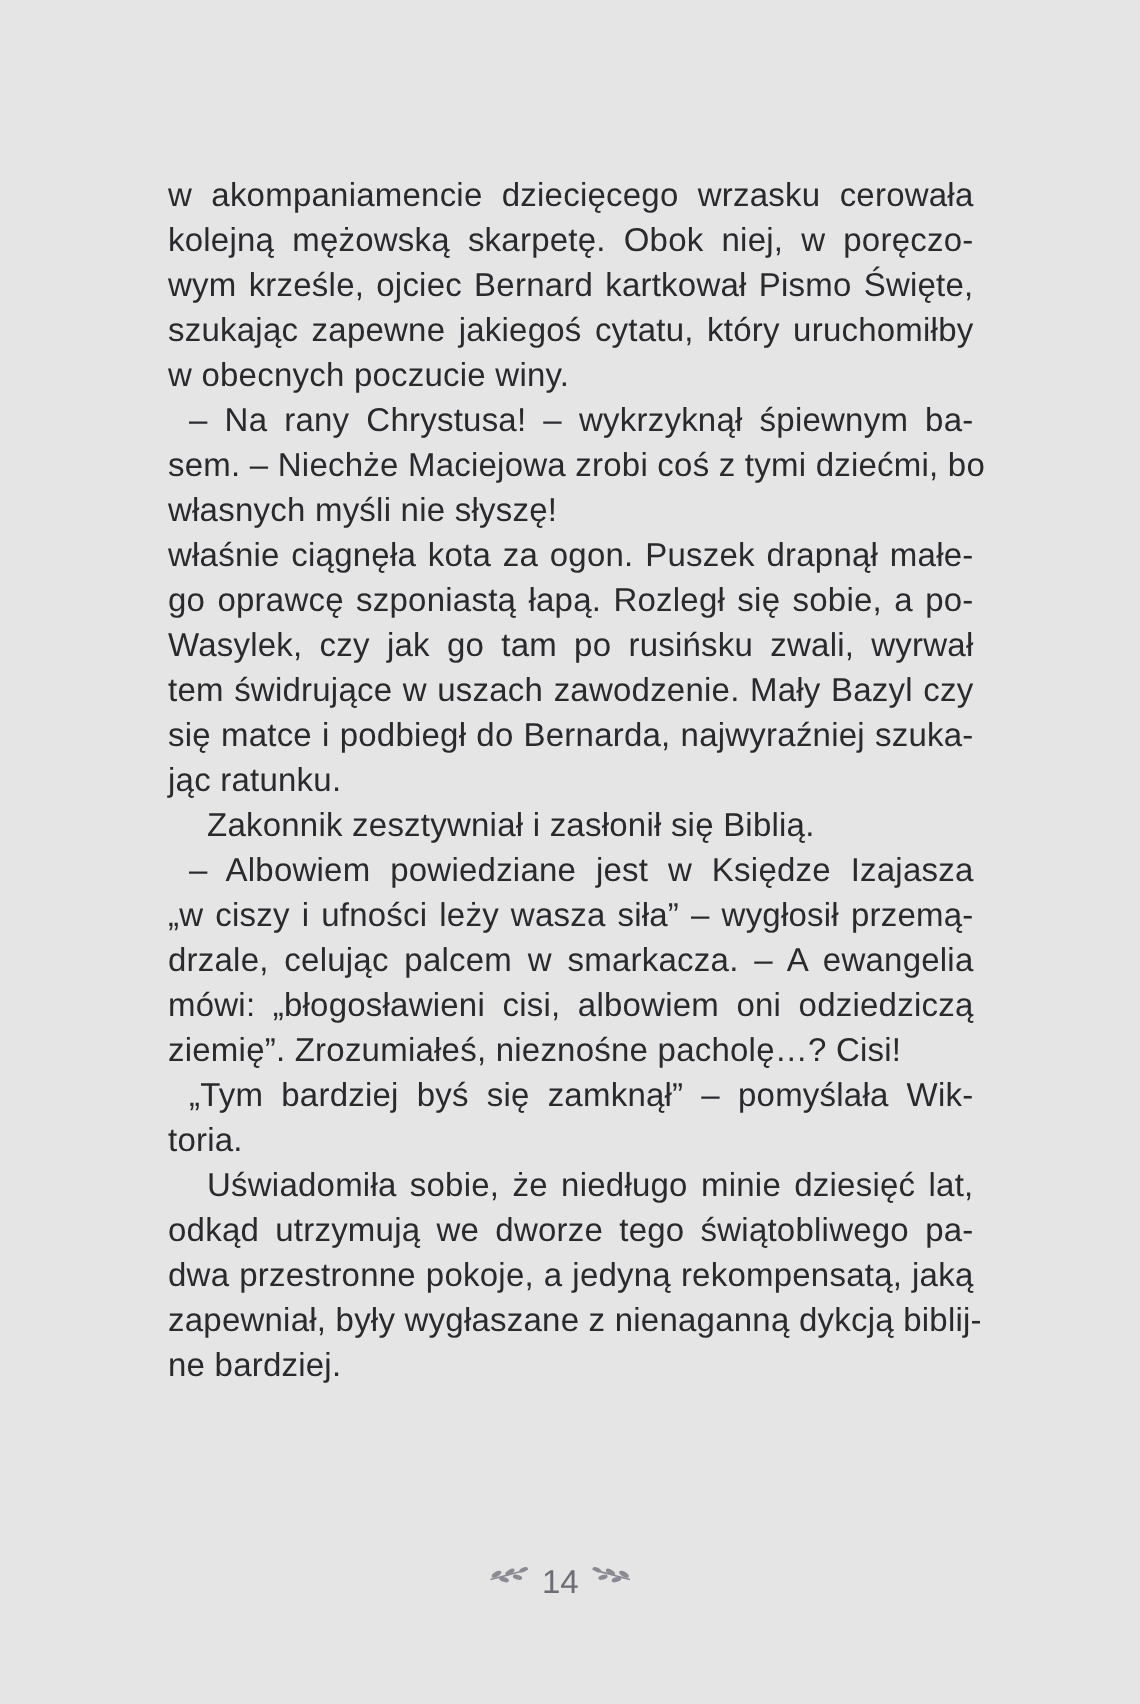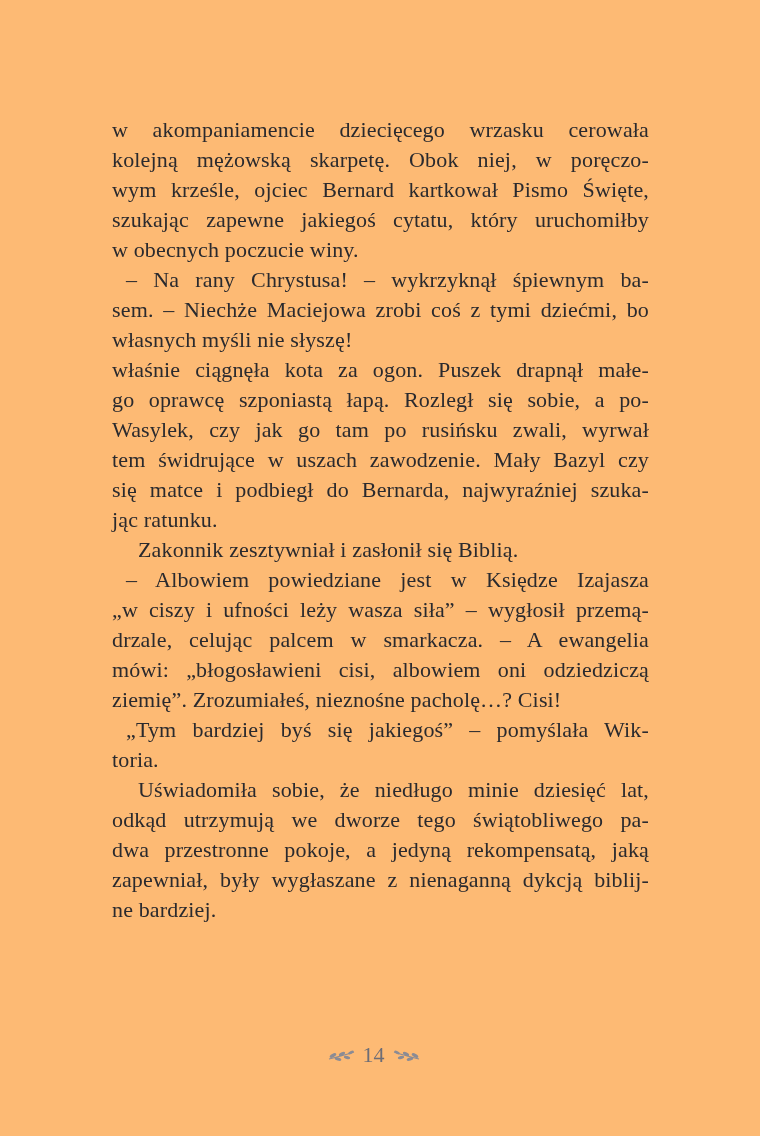--- a/index.html
+++ b/index.html
@@ -4,23 +4,23 @@
 <style>
   html, body {
     margin: 0;
     padding: 0;
     background: #ffffff;
   }
   .book-page {
     position: relative;
     width: 760px;
     height: 1136px;
-    background: #fdba74;
+    background: #e5e5e5;
     overflow: hidden;
-    font-family: Liberation Serif, serif;
+    font-family: Liberation Sans, sans-serif;
   }
   .page-text {
     position: absolute;
     left: 112px;
     top: 115px;
     width: 537px;
     color: #2a2a2e;
     font-size: 22px;
     line-height: 30px;
     letter-spacing: 0.15px;
@@ -37,21 +37,20 @@
   }
   .line.indent-normal { padding-left: 26px; }
   .line.indent-dialog { padding-left: 14px; }
   .page-footer {
     position: absolute;
     left: 0;
     top: 1042px;
     width: 747px;
     display: flex;
     justify-content: center;
-    align-items: center;
     gap: 8px;
     color: #6d6d76;
   }
   .page-number {
     font-size: 22px;
     line-height: 26px;
     color: #6d6d76;
   }
   .ornament {
     display: inline-block;
@@ -81,21 +80,21 @@
       <div class="line">Wasylek, czy jak go tam po rusińsku zwali, wyrwał</div>
       <div class="line">tem świdrujące w uszach zawodzenie. Mały Bazyl czy</div>
       <div class="line">się matce i podbiegł do Bernarda, najwyraźniej szuka-</div>
       <div class="line para-last">jąc ratunku.</div>
       <div class="line para-last indent-normal">Zakonnik zesztywniał i zasłonił się Biblią.</div>
       <div class="line indent-dialog">– Albowiem powiedziane jest w Księdze Izajasza</div>
       <div class="line">„w ciszy i ufności leży wasza siła” – wygłosił przemą-</div>
       <div class="line">drzale, celując palcem w smarkacza. – A ewangelia</div>
       <div class="line">mówi: „błogosławieni cisi, albowiem oni odziedziczą</div>
       <div class="line para-last">ziemię”. Zrozumiałeś, nieznośne pacholę…? Cisi!</div>
-      <div class="line indent-dialog">„Tym bardziej byś się jakiegoś” – pomyślała Wik-</div>
+      <div class="line indent-dialog">„Tym bardziej byś się zamknął” – pomyślała Wik-</div>
       <div class="line para-last">toria.</div>
       <div class="line indent-normal">Uświadomiła sobie, że niedługo minie dziesięć lat,</div>
       <div class="line">odkąd utrzymują we dworze tego świątobliwego pa-</div>
       <div class="line">dwa przestronne pokoje, a jedyną rekompensatą, jaką</div>
       <div class="line">zapewniał, były wygłaszane z nienaganną dykcją biblij-</div>
       <div class="line para-last">ne bardziej.</div>
     </div>
 
   <div class="page-footer">
     <span class="ornament">

